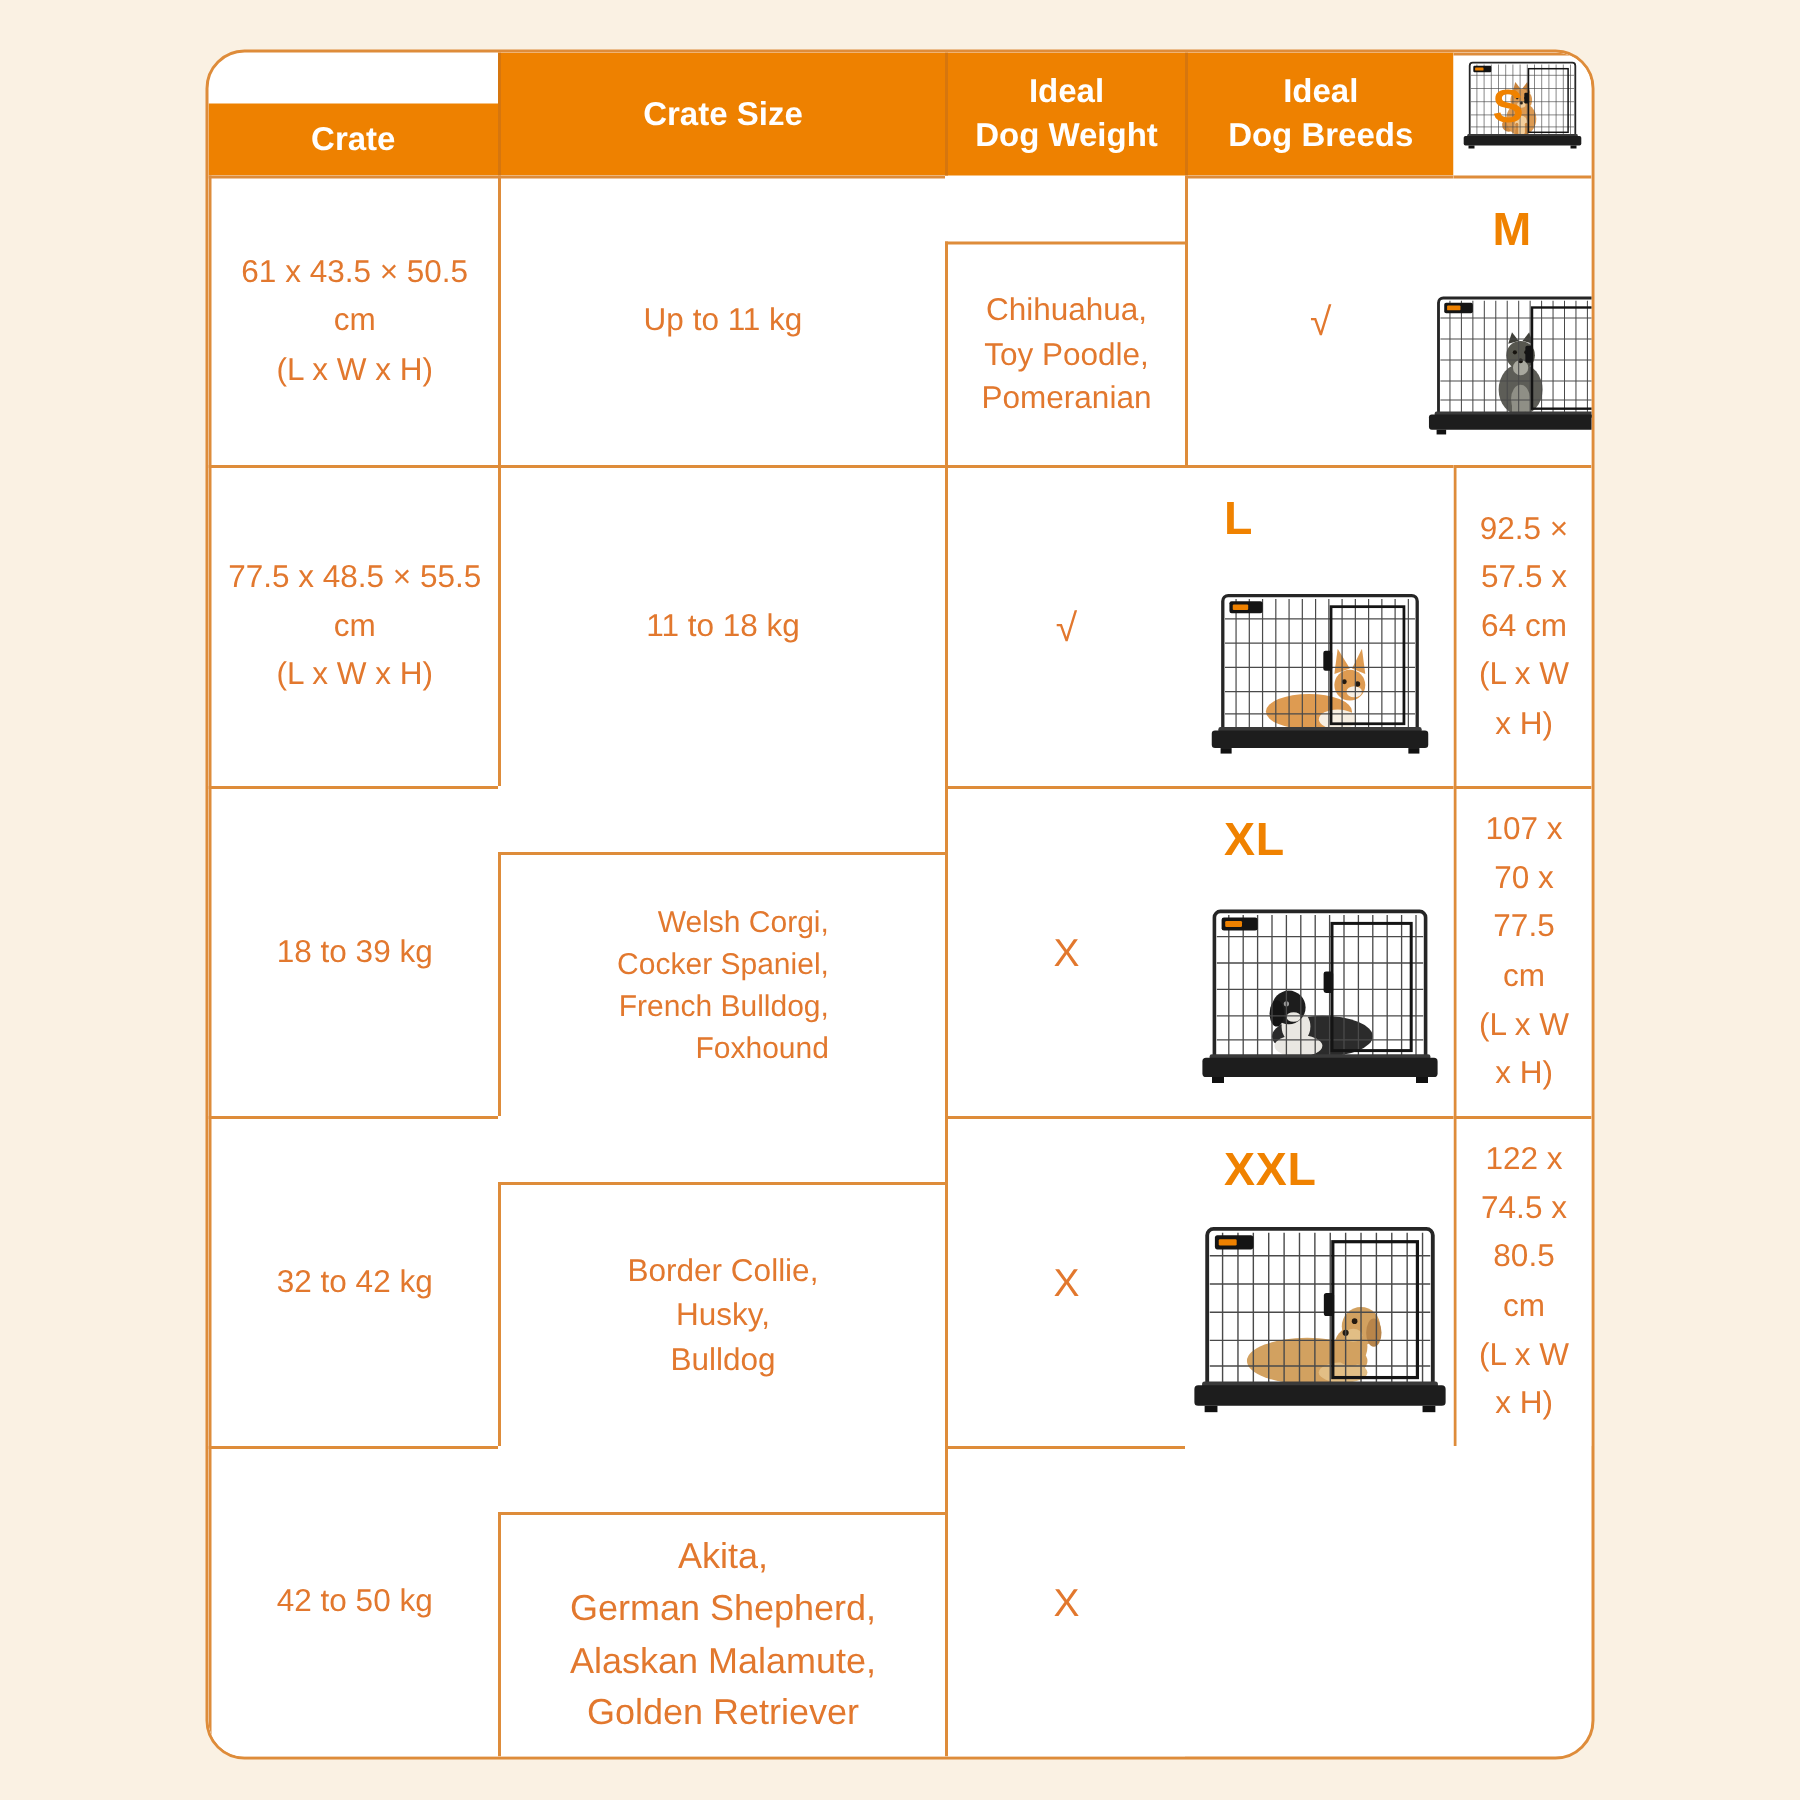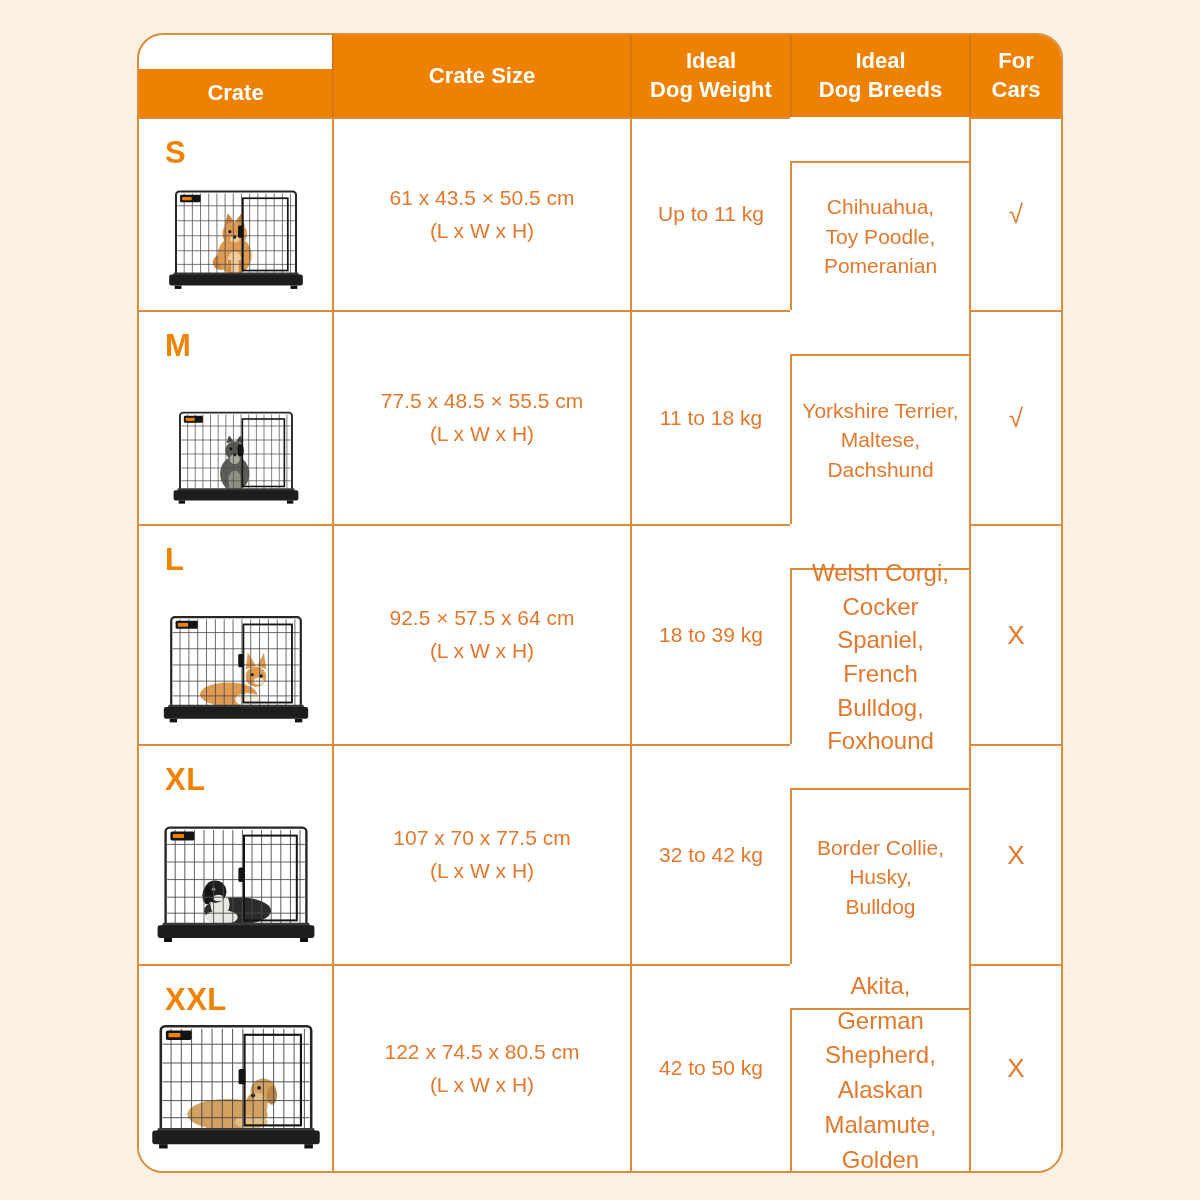--- a/index.html
+++ b/index.html
@@ -53,21 +53,21 @@
   .th.col1{border-left:none;margin-top:34px;}
   .td{
     color:var(--orange-text);
     font-size:21px;
     line-height:1.55;
     white-space:pre-line;
     padding:0 8px;
   }
   .td.breeds{line-height:1.4;margin-top:44px;}
   .td.breeds.small{font-size:24px;line-height:1.45;}
-  .td.breeds.mid{font-size:24px;}
+  .td.breeds.mid{font-size:20px;text-align:right;}
   .td.mark{font-size:26px;}
   .crate-cell{
     position:relative;
     flex-direction:column;
     justify-content:flex-end;
     padding-bottom:14px;
   }
   .size-label{
     position:absolute;
     top:16px; left:26px;
@@ -100,21 +100,20 @@
 </svg>
 
 <div class="table">
 
   <div class="cell th col1">Crate</div>
   <div class="cell th">Crate Size</div>
   <div class="cell th">Ideal
 Dog Weight</div>
   <div class="cell th">Ideal
 Dog Breeds</div>
-  <div class="cell th">For Cars</div>
 
   <div class="cell col1 crate-cell">
     <span class="size-label">S</span>
     <svg width="150" height="113" viewBox="0 0 220 165">
       <g>
         <circle cx="87" cy="116" r="11" fill="#D08A40"></circle>
         <ellipse cx="108" cy="106" rx="25" ry="28" fill="#DC9A52"></ellipse>
         <ellipse cx="108" cy="116" rx="11" ry="16" fill="#F2CE9C"></ellipse>
         <polygon points="93,63 98,44 107,56" fill="#C9833B"></polygon>
         <polygon points="123,63 118,44 109,56" fill="#C9833B"></polygon>
@@ -152,23 +151,20 @@
         <circle cx="108" cy="78" r="2.5" fill="#17140f"></circle>
         <rect x="99" y="114" width="5" height="21" rx="2.5" fill="#8f8f86"></rect>
         <rect x="113" y="114" width="5" height="21" rx="2.5" fill="#8f8f86"></rect>
       </g>
       <use href="#crateDef"></use>
     </svg>
   </div>
   <div class="cell td">77.5 x 48.5 × 55.5 cm
 (L x W x H)</div>
   <div class="cell td">11 to 18 kg</div>
-  <div class="cell td breeds">Yorkshire Terrier,
-Maltese,
-Dachshund</div>
   <div class="cell td mark">√</div>
 
   <div class="cell col1 crate-cell">
     <span class="size-label">L</span>
     <svg width="162" height="122" viewBox="0 0 220 165">
       <g>
         <ellipse cx="100" cy="117" rx="39" ry="16" fill="#DE9B51"></ellipse>
         <ellipse cx="126" cy="124" rx="17" ry="9" fill="#F7EFE3"></ellipse>
         <polygon points="123,83 126,60 137,78" fill="#DE9B51"></polygon>
         <polygon points="151,83 148,60 139,78" fill="#DE9B51"></polygon>

